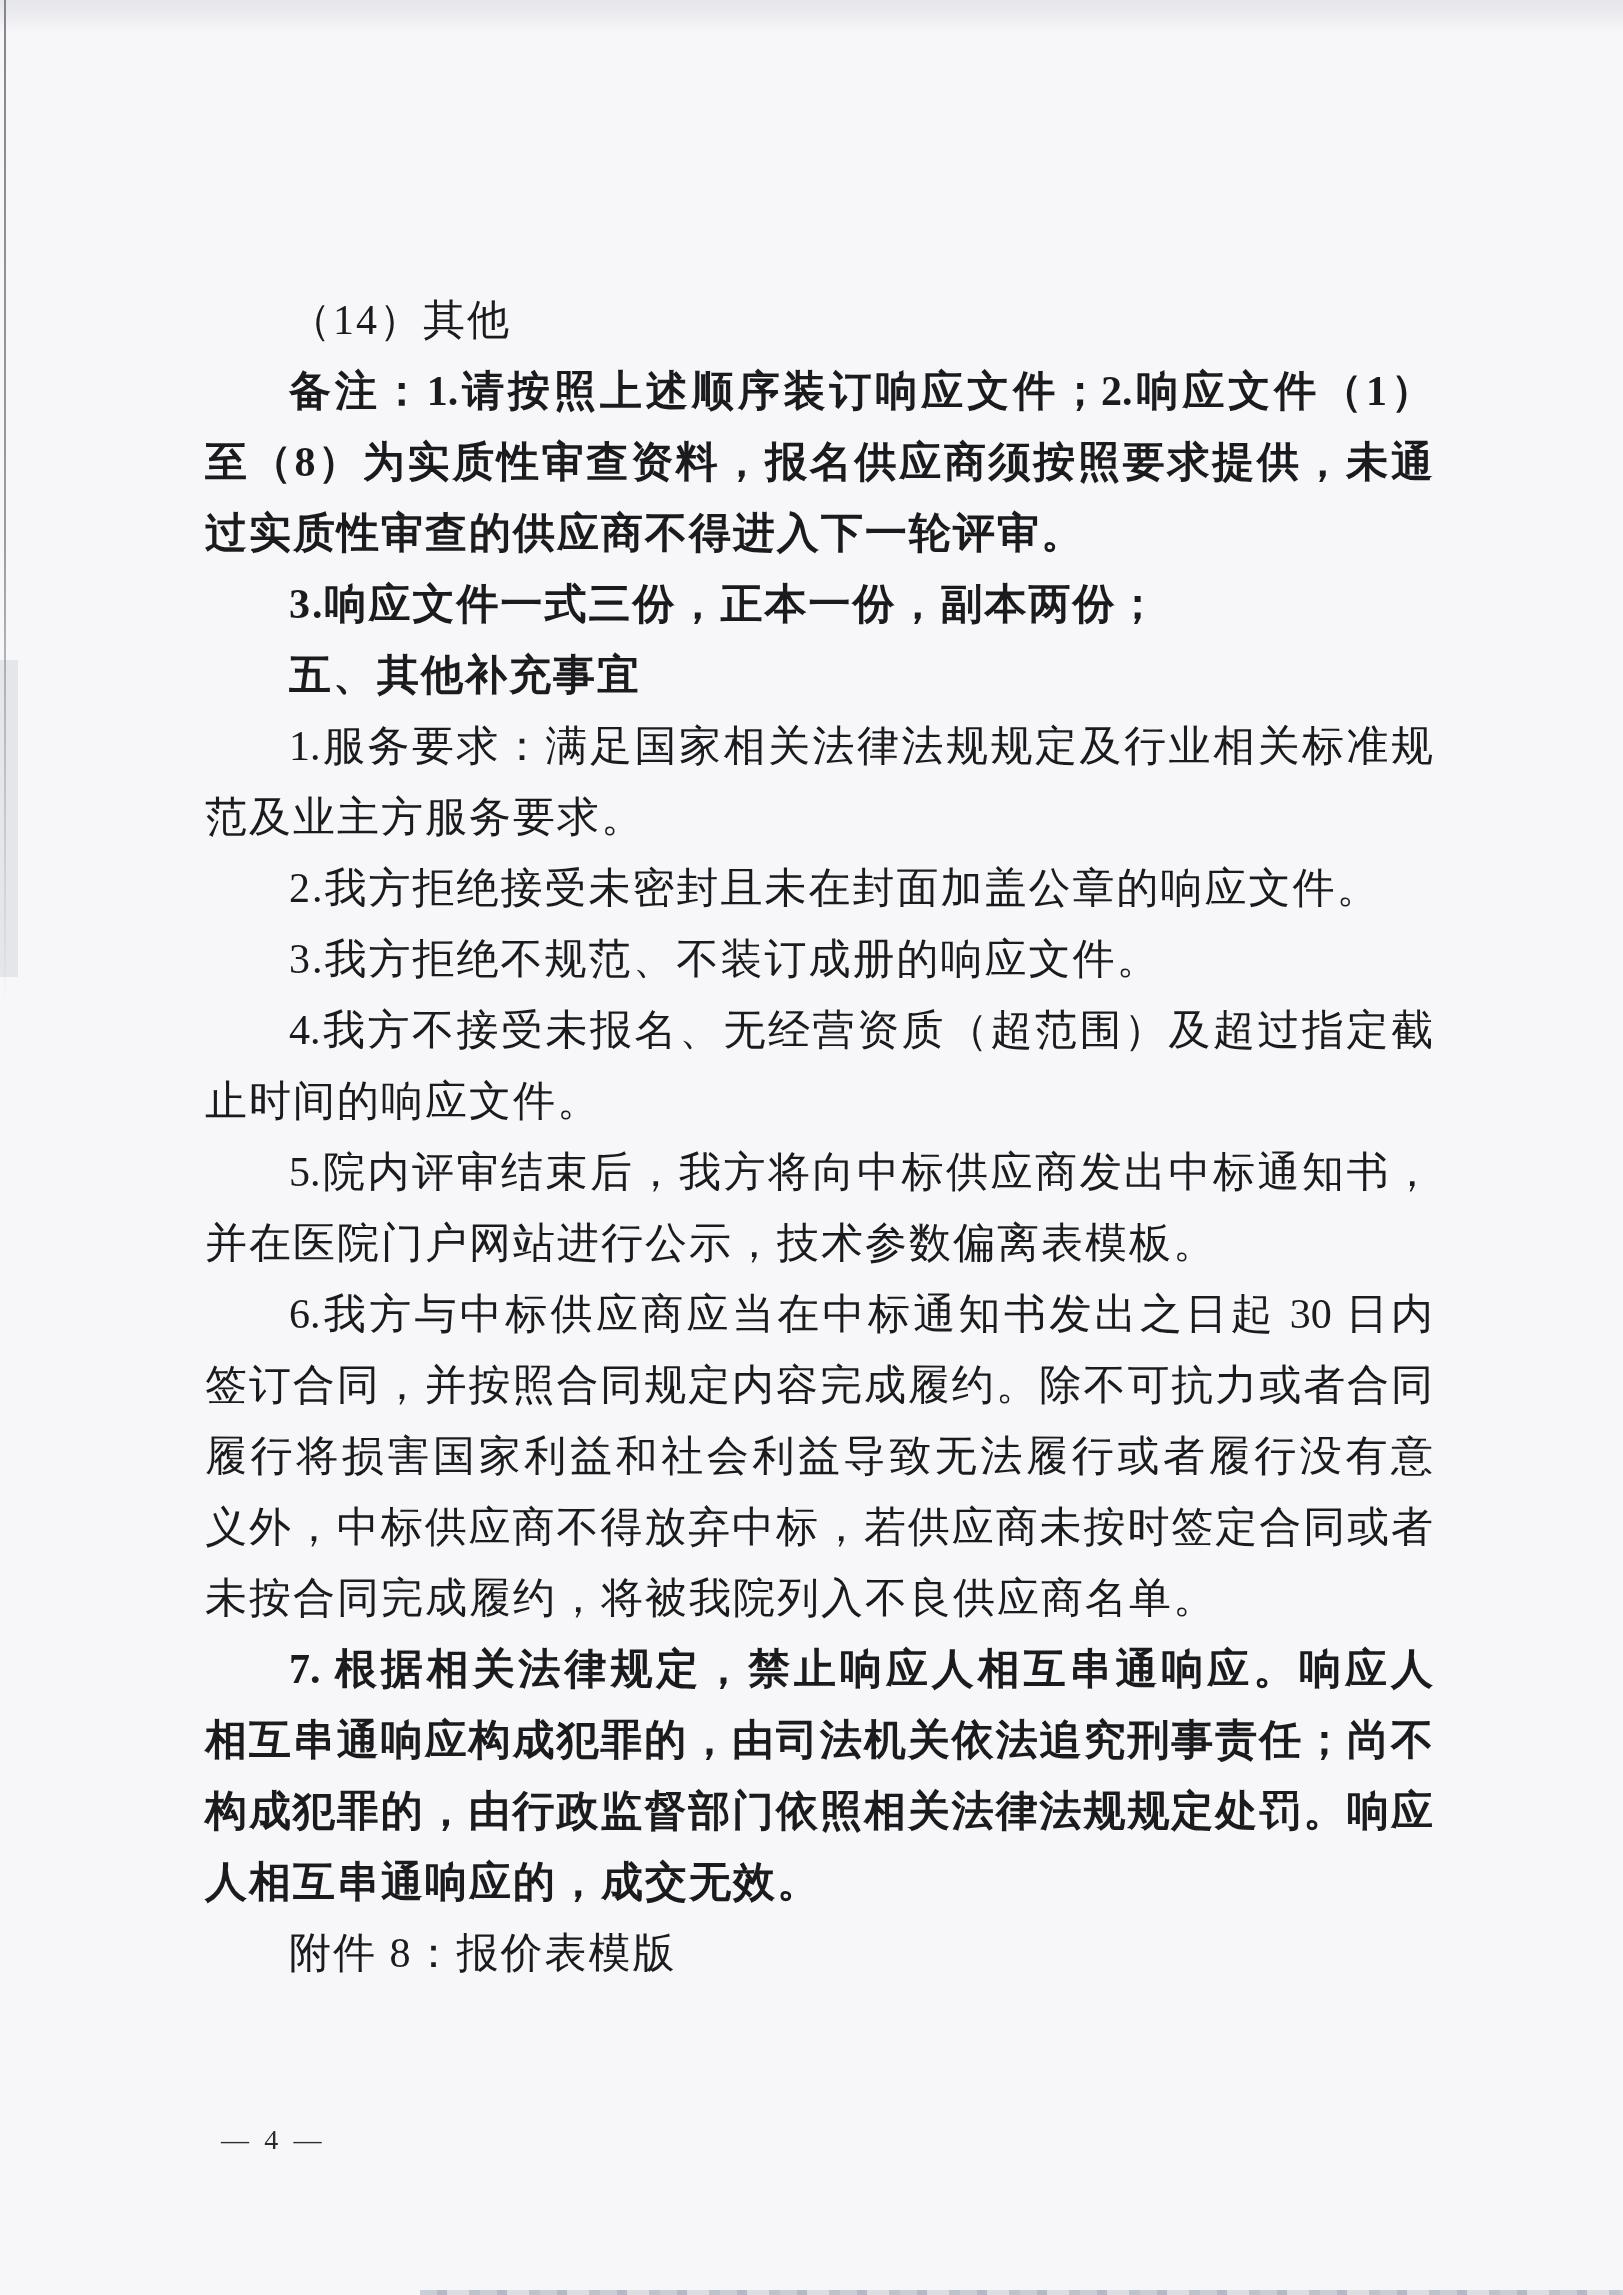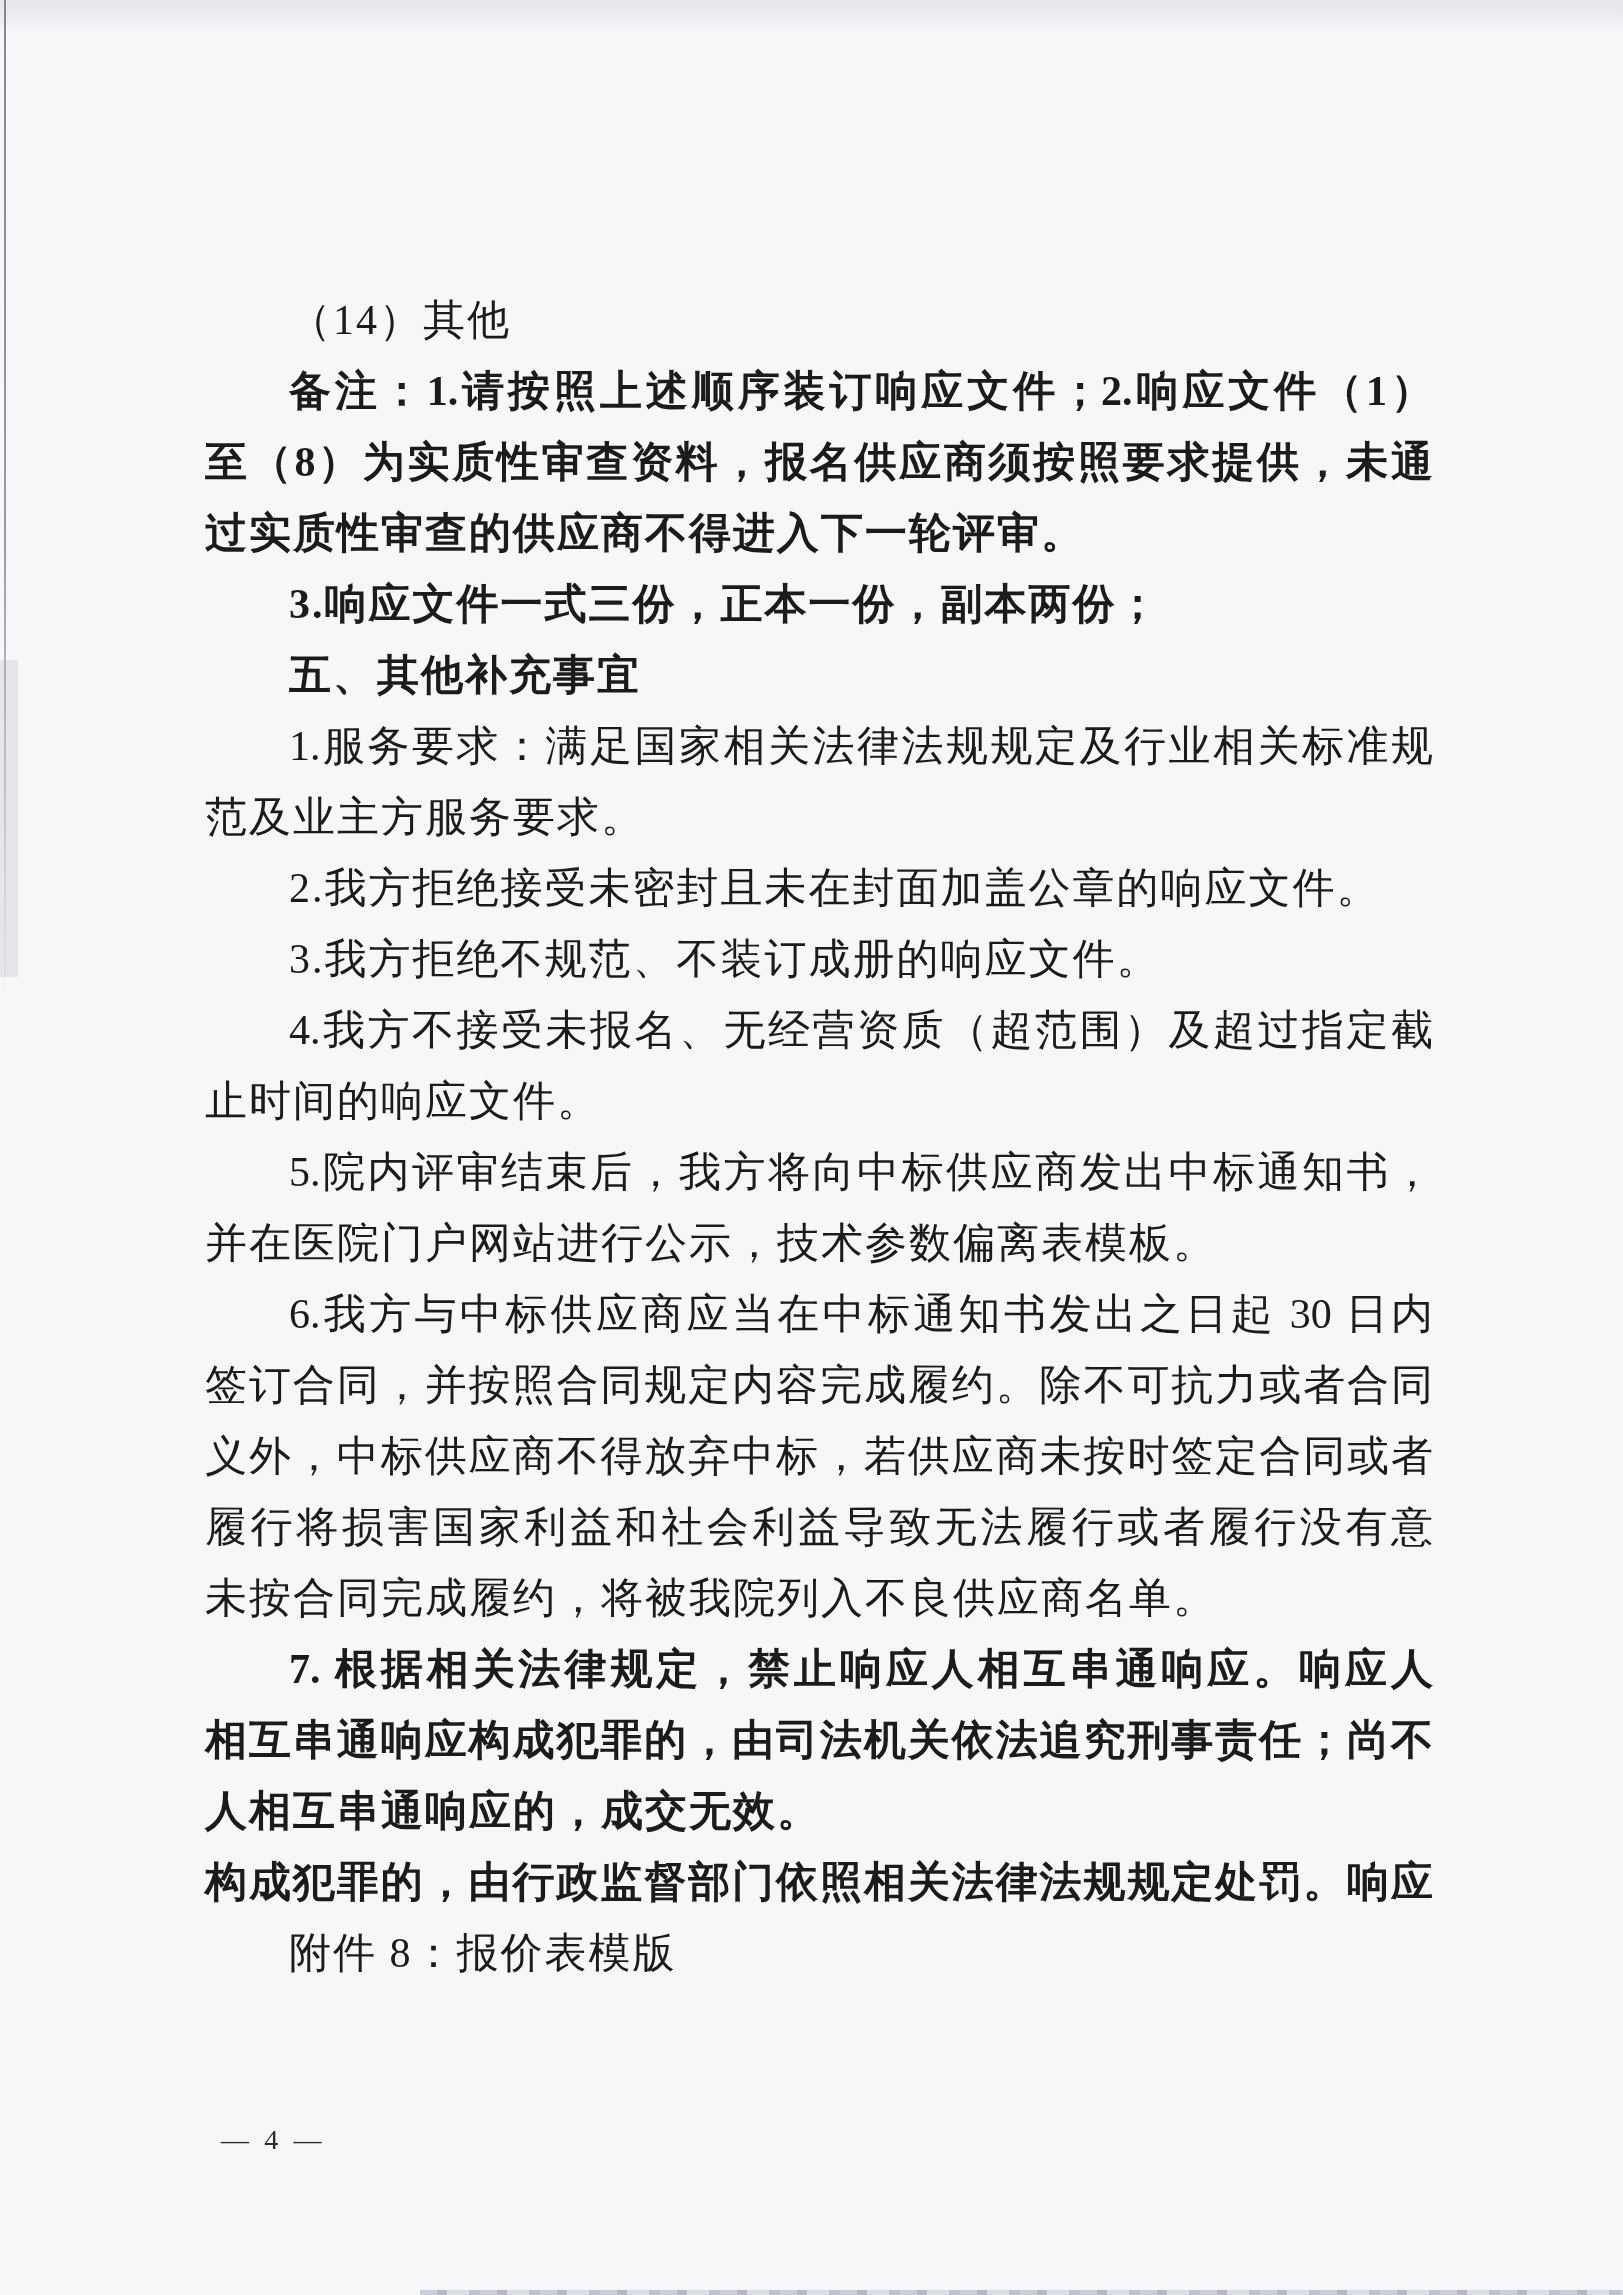--- a/index.html
+++ b/index.html
@@ -94,27 +94,27 @@
       <div class="line indent justify">1.服务要求：满足国家相关法律法规规定及行业相关标准规</div>
       <div class="line">范及业主方服务要求。</div>
       <div class="line indent">2.我方拒绝接受未密封且未在封面加盖公章的响应文件。</div>
       <div class="line indent">3.我方拒绝不规范、不装订成册的响应文件。</div>
       <div class="line indent justify">4.我方不接受未报名、无经营资质（超范围）及超过指定截</div>
       <div class="line">止时间的响应文件。</div>
       <div class="line indent justify">5.院内评审结束后，我方将向中标供应商发出中标通知书，</div>
       <div class="line">并在医院门户网站进行公示，技术参数偏离表模板。</div>
       <div class="line indent justify">6.我方与中标供应商应当在中标通知书发出之日起 30 日内</div>
       <div class="line justify">签订合同，并按照合同规定内容完成履约。除不可抗力或者合同</div>
+      <div class="line justify">履行将损害国家利益和社会利益导致无法履行或者履行没有意</div>
       <div class="line justify">义外，中标供应商不得放弃中标，若供应商未按时签定合同或者</div>
-      <div class="line justify">履行将损害国家利益和社会利益导致无法履行或者履行没有意</div>
       <div class="line">未按合同完成履约，将被我院列入不良供应商名单。</div>
       <div class="line bold indent justify">7. 根据相关法律规定，禁止响应人相互串通响应。响应人</div>
       <div class="line bold justify">相互串通响应构成犯罪的，由司法机关依法追究刑事责任；尚不</div>
+      <div class="line bold justify">构成犯罪的，由行政监督部门依照相关法律法规规定处罚。响应</div>
       <div class="line bold">人相互串通响应的，成交无效。</div>
-      <div class="line bold justify">构成犯罪的，由行政监督部门依照相关法律法规规定处罚。响应</div>
       <div class="line indent">附件 8：报价表模版</div>
     </div>
 
   <div class="page-number">— 4 —</div>
 
   <div class="bottom-band"></div>
 </div>
 
 
 </body></html>

